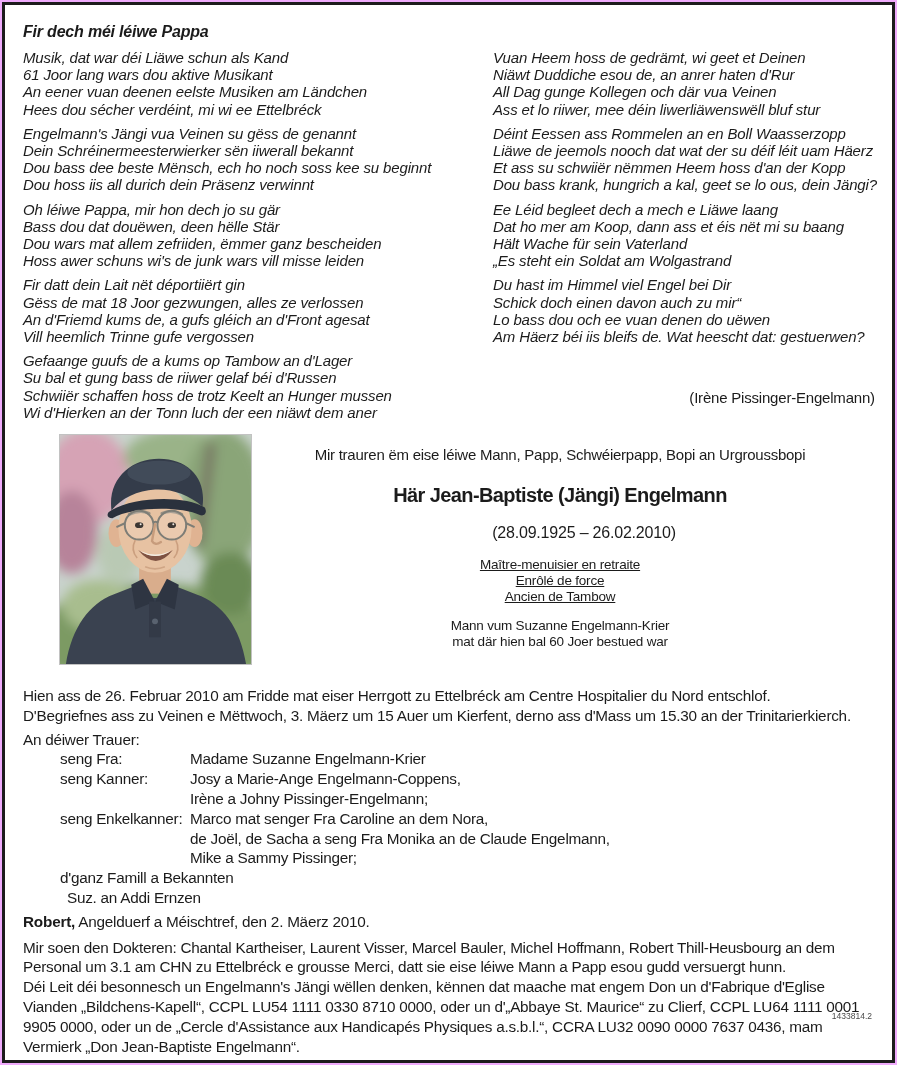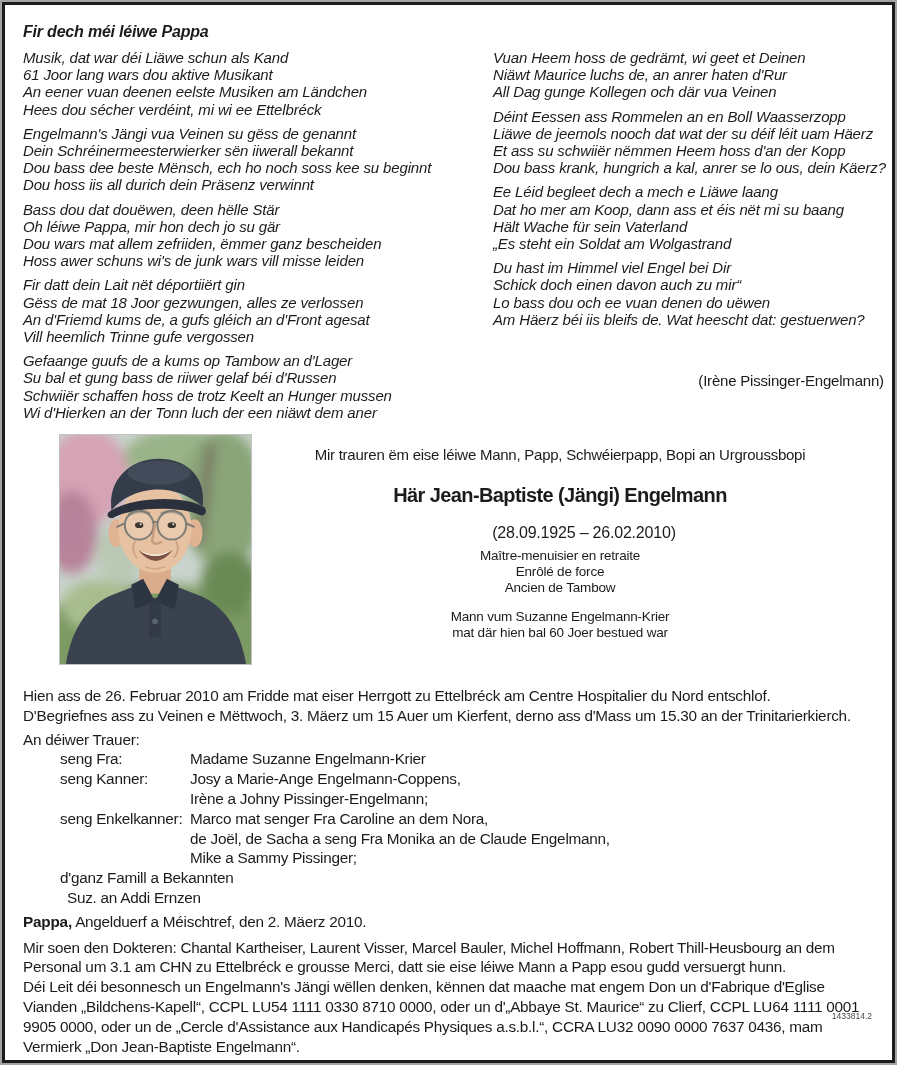--- a/index.html
+++ b/index.html
@@ -1,17 +1,17 @@
 <!DOCTYPE html>
 <html><head>
 <meta charset="utf-8">
 <style>
   html,body { margin:0; padding:0; background:#ffffff; }
   .page {
-    position:relative; width:897px; height:1065px; background:#a3a3a3;
+    position:relative; width:897px; height:1065px; background:#f0abfc;
     font-family:"Liberation Sans", sans-serif; color:#1b1b1b; overflow:hidden;
   }
   .frame {
     position:absolute; inset:2px; border:3px solid #1c1c1c; box-sizing:border-box;
     padding:17px 16px 0 18px; overflow:hidden; background:#fff;
   }
 
   
   .poem-wrap { display:flex; }
   .poem-col-left { width:458px; flex:none; }
@@ -22,21 +22,21 @@
   .signature { text-align:right; font-size:15px; margin-top:44px; padding-right:2px; letter-spacing:-0.2px; }
 
   
   .middle { display:flex; margin-top:6px; }
   .photo-box { width:193px; height:231px; margin-left:36px; flex:none; border:1px solid #c2c2c2; box-sizing:border-box; background:#cdd6d0; }
   .photo-box svg { display:block; width:100%; height:100%; }
   .center-block { flex:1; text-align:center; padding-top:12px; padding-right:8px; }
   .intro { font-size:15px; letter-spacing:-0.25px; }
   .name { font-size:20px; font-weight:bold; letter-spacing:-0.6px; margin-top:21px; }
   .dates { font-size:16px; margin-top:17px; letter-spacing:-0.2px;padding-left:48px; }
-  .titles { margin-top:6px; }
+  .titles { margin-top:15px;text-decoration:underline; }
   .titles div, .spouse div { font-size:13.5px; line-height:16px; letter-spacing:-0.2px; }
   .spouse { margin-top:13px; }
 
   
   .bottom { margin-top:21px; font-size:15.3px; line-height:19.8px; letter-spacing:-0.25px; }
   .mourning-header { margin-top:4px; }
   .mourners { margin-left:37px; }
   .mrow { display:flex; }
   .mlabel { width:130px; flex:none; }
   .family-line { margin-left:37px; }
@@ -62,49 +62,50 @@
             <div class="pline">An eener vuan deenen eelste Musiken am Ländchen</div>
             <div class="pline">Hees dou sécher verdéint, mi wi ee Ettelbréck</div>
           </div>
         <div class="stanza">
             <div class="pline">Engelmann's Jängi vua Veinen su gëss de genannt</div>
             <div class="pline">Dein Schréinermeesterwierker sën iiwerall bekannt</div>
             <div class="pline">Dou bass dee beste Mënsch, ech ho noch soss kee su beginnt</div>
             <div class="pline">Dou hoss iis all durich dein Präsenz verwinnt</div>
           </div>
         <div class="stanza">
+            <div class="pline">Oh léiwe Pappa, mir hon dech jo su gär</div>
             <div class="pline">Bass dou dat douëwen, deen hëlle Stär</div>
-            <div class="pline">Oh léiwe Pappa, mir hon dech jo su gär</div>
             <div class="pline">Dou wars mat allem zefriiden, ëmmer ganz bescheiden</div>
             <div class="pline">Hoss awer schuns wi's de junk wars vill misse leiden</div>
           </div>
         <div class="stanza">
             <div class="pline">Fir datt dein Lait nët déportiiërt gin</div>
             <div class="pline">Gëss de mat 18 Joor gezwungen, alles ze verlossen</div>
             <div class="pline">An d'Friemd kums de, a gufs gléich an d'Front agesat</div>
             <div class="pline">Vill heemlich Trinne gufe vergossen</div>
           </div>
         <div class="stanza">
             <div class="pline">Gefaange guufs de a kums op Tambow an d'Lager</div>
             <div class="pline">Su bal et gung bass de riiwer gelaf béi d'Russen</div>
             <div class="pline">Schwiiër schaffen hoss de trotz Keelt an Hunger mussen</div>
             <div class="pline">Wi d'Hierken an der Tonn luch der een niäwt dem aner</div>
           </div>
       </div>
       <div class="poem-col-right">
         <div class="stanza">
             <div class="pline">Vuan Heem hoss de gedrämt, wi geet et Deinen</div>
-            <div class="pline">Niäwt Maurice luchs de, an anrer haten d'Rur</div>
+            <div class="pline">Niäwt Duddiche esou de, an anrer haten d'Rur</div>
             <div class="pline">All Dag gunge Kollegen och där vua Veinen</div>
+            <div class="pline">Ass et lo riiwer, mee déin liwerliäwenswëll bluf stur</div>
           </div>
         <div class="stanza">
             <div class="pline">Déint Eessen ass Rommelen an en Boll Waasserzopp</div>
             <div class="pline">Liäwe de jeemols nooch dat wat der su déif léit uam Häerz</div>
             <div class="pline">Et ass su schwiiër nëmmen Heem hoss d'an der Kopp</div>
-            <div class="pline">Dou bass krank, hungrich a kal, anrer se lo ous, dein Käerz?</div>
+            <div class="pline">Dou bass krank, hungrich a kal, geet se lo ous, dein Jängi?</div>
           </div>
         <div class="stanza">
             <div class="pline">Ee Léid begleet dech a mech e Liäwe laang</div>
             <div class="pline">Dat ho mer am Koop, dann ass et éis nët mi su baang</div>
             <div class="pline">Hält Wache für sein Vaterland</div>
             <div class="pline">„Es steht ein Soldat am Wolgastrand</div>
           </div>
         <div class="stanza">
             <div class="pline">Du hast im Himmel viel Engel bei Dir</div>
             <div class="pline">Schick doch einen davon auch zu mir“</div>
@@ -228,21 +229,21 @@
             <span class="mtext">de Joël, de Sacha a seng Fra Monika an de Claude Engelmann,</span>
           </div>
 
           <div class="mrow">
             <span class="mlabel"></span>
             <span class="mtext">Mike a Sammy Pissinger;</span>
           </div>
         </div>
       <div class="family-line">d'ganz Famill a Bekannten</div>
       <div class="friends-line">Suz. an Addi Ernzen</div>
-      <div class="place-line"><b>Pappa,</b> <span>Angelduerf a Méischtref, den 2. Mäerz 2010.</span></div>
+      <div class="place-line"><b>Robert,</b> <span>Angelduerf a Méischtref, den 2. Mäerz 2010.</span></div>
       <div class="thanks">Mir soen den Dokteren: Chantal Kartheiser, Laurent Visser, Marcel Bauler, Michel Hoffmann, Robert Thill-Heusbourg an dem Personal um 3.1 am CHN zu Ettelbréck e grousse Merci, datt sie eise léiwe Mann a Papp esou gudd versuergt hunn.</div>
       <div class="donations">
         <span>Déi Leit déi besonnesch un Engelmann's Jängi wëllen denken, kënnen dat maache mat engem Don un d'Fabrique d'Eglise Vianden „Bildchens-Kapell“, CCPL LU54 1111 0330 8710 0000, oder un d'„Abbaye St. Maurice“ zu Clierf, CCPL LU64 1111 0001 9905 0000, oder un de „Cercle d'Assistance aux Handicapés Physiques a.s.b.l.“, CCRA LU32 0090 0000 7637 0436, mam Vermierk „Don Jean-Baptiste Engelmann“.</span>
         <span class="refnum">1433814.2</span>
       </div>
     </div>
 
   </div>
 </div>
 

